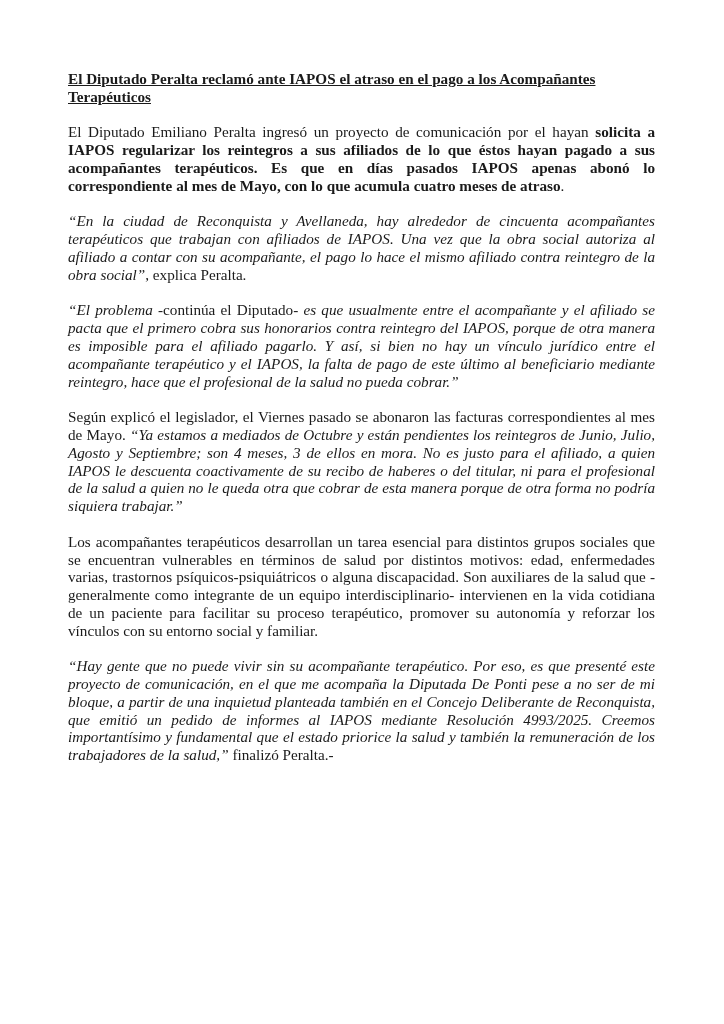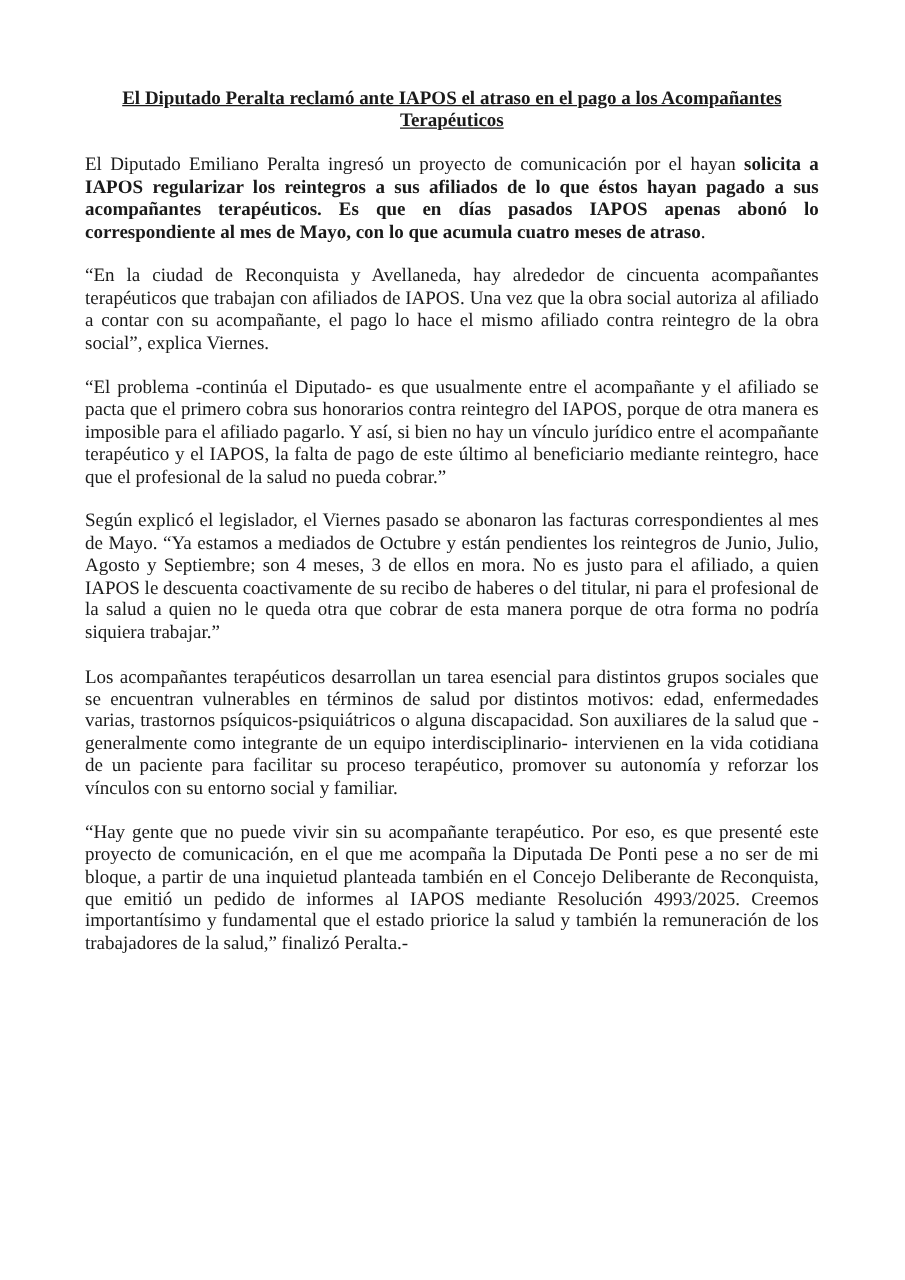--- a/index.html
+++ b/index.html
@@ -16,43 +16,43 @@
       left: 68px;
       top: 70px;
       width: 587px;
       font-size: 15.2px;
       line-height: 17.8px;
     }
     .title {
       font-weight: bold;
       text-decoration: underline;
       margin: 0 0 17.8px 0;
-      text-align: center;
+      text-align: left;
       font-size: 15.2px;
       line-height: 17.8px;
     }
     p {
       margin: 0 0 17.8px 0;
       text-align: justify;
     }
     .b { font-weight: bold; }
-    .i { }
+    .i { font-style: italic; }
   </style>
 </head>
 <body>
 
 <div class="page">
   <div class="title">El Diputado Peralta reclamó ante IAPOS el atraso en el pago a los Acompañantes Terapéuticos</div>
 
   <p>
     <span>El Diputado Emiliano Peralta ingresó un proyecto de comunicación por el hayan </span><span class="b">solicita a IAPOS regularizar los reintegros a sus afiliados de lo que éstos hayan pagado a sus acompañantes terapéuticos. Es que en días pasados IAPOS apenas abonó lo correspondiente al mes de Mayo, con lo que acumula cuatro meses de atraso</span><span>.</span>
   </p>
 
   <p>
-    <span class="i">“En la ciudad de Reconquista y Avellaneda, hay alrededor de cincuenta acompañantes terapéuticos que trabajan con afiliados de IAPOS. Una vez que la obra social autoriza al afiliado a contar con su acompañante, el pago lo hace el mismo afiliado contra reintegro de la obra social”</span><span>, explica Viernes.</span>
+    <span class="i">“En la ciudad de Reconquista y Avellaneda, hay alrededor de cincuenta acompañantes terapéuticos que trabajan con afiliados de IAPOS. Una vez que la obra social autoriza al afiliado a contar con su acompañante, el pago lo hace el mismo afiliado contra reintegro de la obra social”</span><span>, explica Peralta.</span>
   </p>
 
   <p>
     <span class="i">“El problema </span><span>-continúa el Diputado-</span><span class="i"> es que usualmente entre el acompañante y el afiliado se pacta que el primero cobra sus honorarios contra reintegro del IAPOS, porque de otra manera es imposible para el afiliado pagarlo. Y así, si bien no hay un vínculo jurídico entre el acompañante terapéutico y el IAPOS, la falta de pago de este último al beneficiario mediante reintegro, hace que el profesional de la salud no pueda cobrar.”</span>
   </p>
 
   <p>
     <span>Según explicó el legislador, el Viernes pasado se abonaron las facturas correspondientes al mes de Mayo. </span><span class="i">“Ya estamos a mediados de Octubre y están pendientes los reintegros de Junio, Julio, Agosto y Septiembre; son 4 meses, 3 de ellos en mora. No es justo para el afiliado, a quien IAPOS le descuenta coactivamente de su recibo de haberes o del titular, ni para el profesional de la salud a quien no le queda otra que cobrar de esta manera porque de otra forma no podría siquiera trabajar.”</span>
   </p>
 

